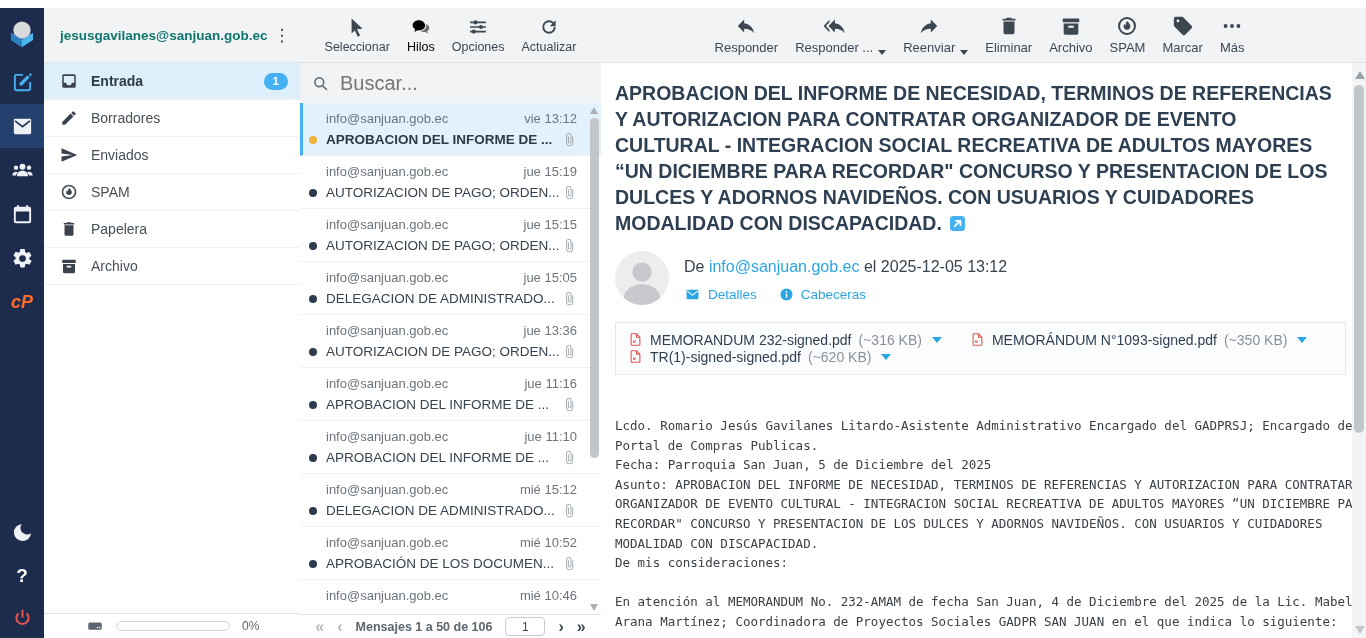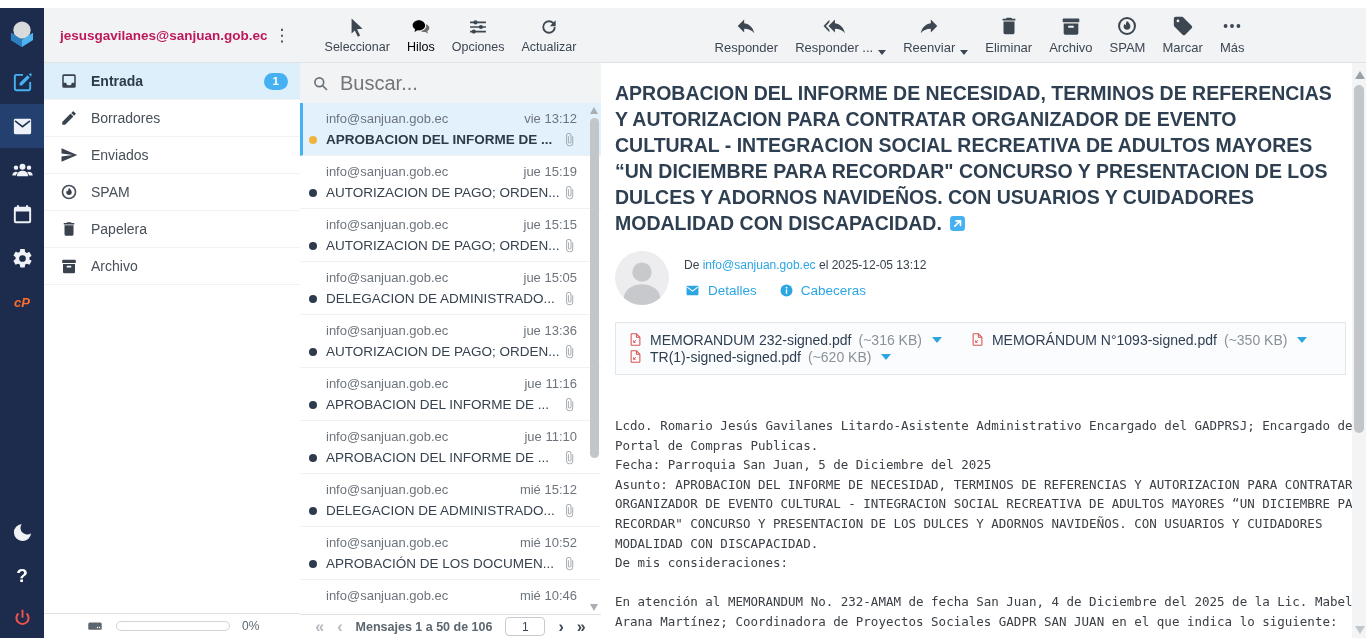--- a/index.html
+++ b/index.html
@@ -10,29 +10,29 @@
   .app{position:absolute;top:8px;left:0;right:0;bottom:0}
 
   
   .sidebar{position:absolute;left:0;top:0;bottom:0;width:44px;background:#1d2b4c;display:flex;flex-direction:column;align-items:center}
   .side-btn{width:44px;height:44px;display:flex;align-items:center;justify-content:center;color:#eef1f6}
   .side-btn svg{width:23px;height:23px;fill:currentColor}
   .side-btn.logo{height:52px}
   .side-btn.logo svg{width:34px;height:34px}
   .side-btn.compose{color:#45b1f2}
   .side-btn.active{background:#24406e}
-  .cp-text{font-size:13px;font-weight:bold;font-style:italic;color:#ff6c2c}
+  .cp-text{font-size:18px;font-weight:bold;font-style:italic;color:#ff6c2c}
   .side-spacer{flex:1}
   .help-text{font-size:19px;font-weight:bold;color:#fff}
   .side-btn.power{color:#f2544d;height:40px}
 
   
   .folders{position:absolute;left:44px;top:0;bottom:0;width:256px;background:#fff;border-right:1px solid #e0e3e6}
   .folders-header{height:54px;background:#f2f3f5;border-bottom:1px solid #e0e3e6;display:flex;align-items:center;padding:0 6px 0 16px}
-  .acct{font-weight:bold;font-size:13.5px;color:#be185d;flex:1;white-space:nowrap}
+  .acct{font-weight:bold;font-size:13.5px;color:#0f766e;flex:1;white-space:nowrap}
   .kebab{font-size:17px;color:#3c4552;padding:0 6px;cursor:pointer}
   .folder-row{height:36px;display:flex;align-items:center;gap:13px;padding:0 12px 0 16px;border-bottom:1px solid #f1f2f4;font-size:14px;color:#474f58;cursor:pointer}
   .folder-row svg{width:18px;height:18px;fill:#3a424d;flex:0 0 auto}
   .folder-row.sel{background:#ddeffb;font-weight:bold;color:#2e3b48}
   .badge{margin-left:auto;background:#45b1f2;color:#fff;font-size:11.5px;font-weight:bold;border-radius:9px;padding:2px 9px;line-height:13px}
   .folders-footer{position:absolute;left:0;right:0;bottom:0;height:24px;border-top:1px solid #e0e3e6;background:#fff;display:flex;align-items:center;gap:12px;padding:0 10px 0 42px}
   .quota-icon{color:#5d666f}.quota-icon svg{width:18px;height:18px;fill:currentColor}
   .quota-bar{width:112px;height:8px;border:1px solid #cfd4d8;border-radius:5px;background:#fff}
   .quota-pct{font-size:12px;color:#5d666f}
 
@@ -74,21 +74,21 @@
   .mtb{display:flex;flex-direction:column;align-items:center;gap:3px;font-size:13px;color:#3d4752;cursor:pointer}
   .mtb svg{width:22px;height:22px;fill:currentColor}
   .mtb-wrap{display:flex;align-items:flex-end}
   .dropcaret{width:0;height:0;border-left:4.5px solid transparent;border-right:4.5px solid transparent;border-top:5.5px solid #3d4752;margin:24px 0 0 5px;cursor:pointer}
   .cbody{position:absolute;top:55px;left:0;right:14px;bottom:0;overflow:hidden;padding:17px 6px 0 14px}
   .subject{font-size:19.5px;line-height:26px;font-weight:bold;color:#2e3f52;max-width:740px;margin:0}
   .extlink{display:inline-block;width:17px;height:17px;vertical-align:-2px;margin-left:7px;cursor:pointer}
   .fromrow{display:flex;gap:15px;margin-top:15px}
   .avatar{width:54px;height:54px;border-radius:50%;background:#ededef;overflow:hidden;flex:0 0 auto}
   .avatar svg{width:54px;height:54px;fill:#c7c9cd}
-  .fromline{font-size:12px;color:#39434e;margin-top:7px}
+  .fromline{font-size:16px;color:#39434e;margin-top:7px}
   .fromline .lnk{color:#2ba6e3;text-decoration:none;cursor:pointer}
   .metarow{display:flex;gap:22px;margin-top:11px;align-items:center}
   .metalink{display:flex;align-items:center;gap:7px;font-size:13.5px;color:#2ba6e3;cursor:pointer}
   .metalink svg{width:17px;height:15px}
   .attbox{border:1px solid #e4e7ea;background:#fbfcfd;margin-top:17px;padding:8px 12px 9px;display:flex;flex-direction:column;max-width:712px}
   .attrow{display:flex;gap:28px}
   .att{display:flex;align-items:center;gap:7px;font-size:14px;color:#2e3f52;cursor:pointer}
   .att .pdfic{color:#d9534f}.att .pdfic svg{width:15px;height:17px}
   .att .size{color:#8a9198}
   .dcaret{width:0;height:0;border-left:5px solid transparent;border-right:5px solid transparent;border-top:6px solid #2ba6e3;margin-left:3px}

